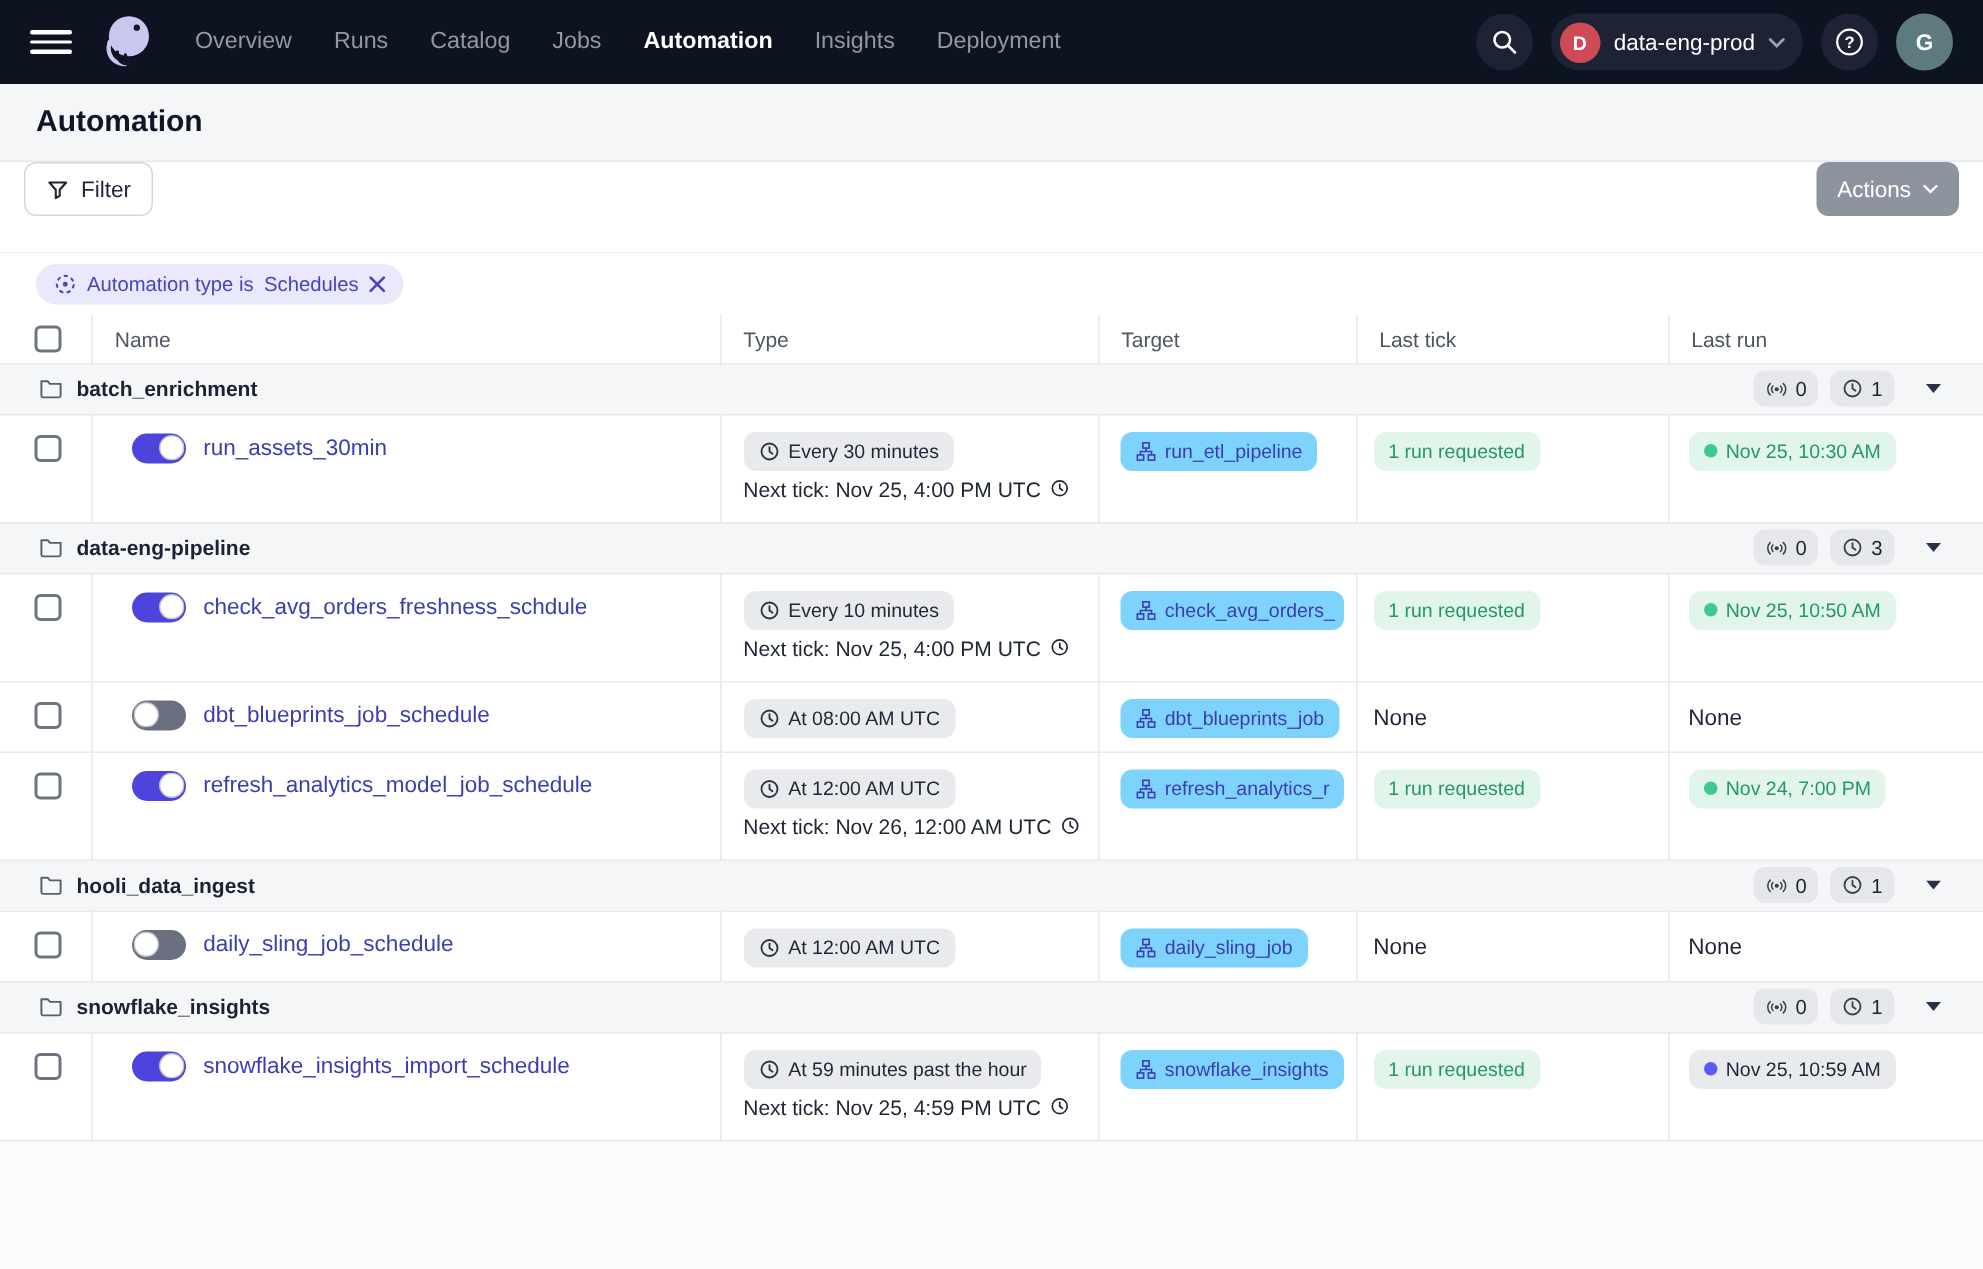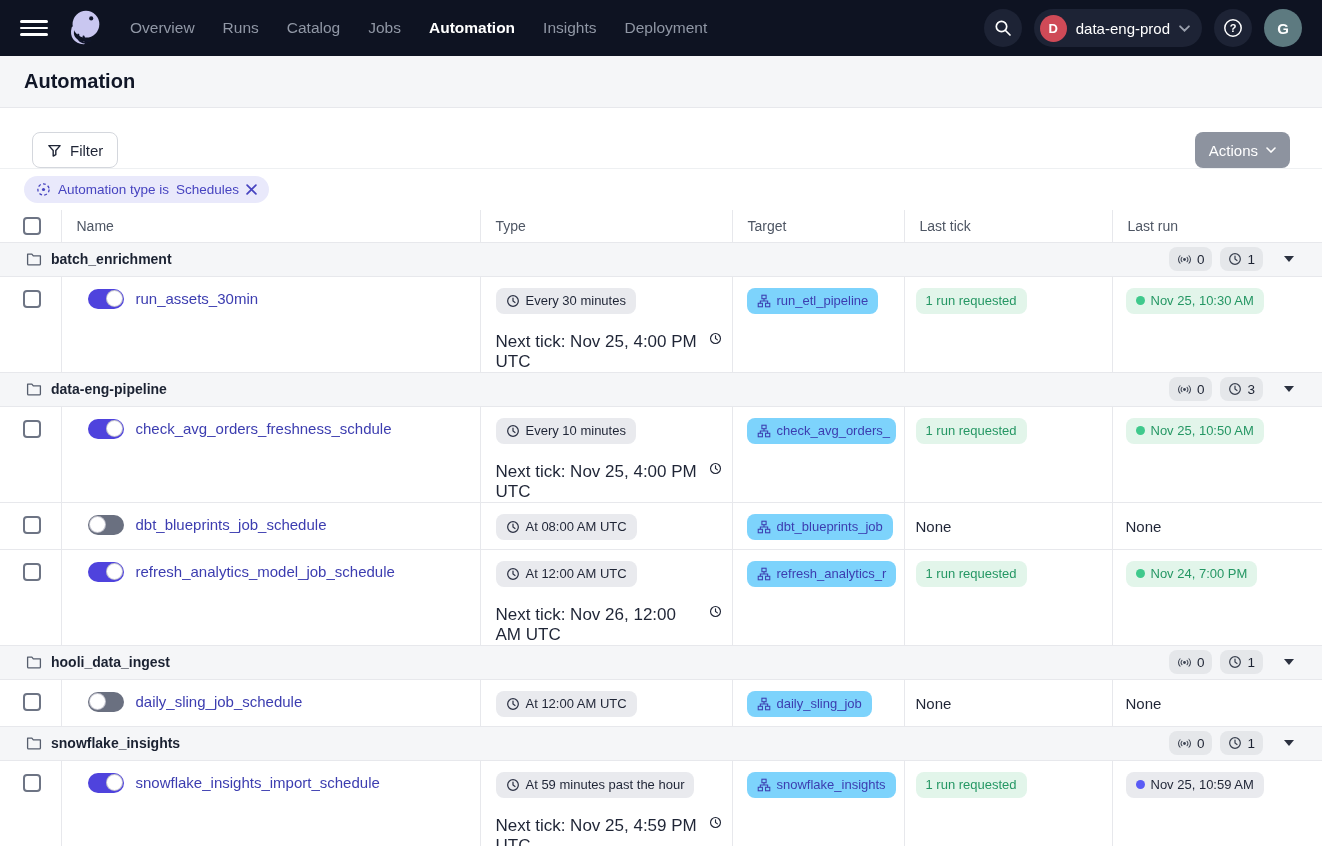--- a/index.html
+++ b/index.html
@@ -36,21 +36,21 @@
   .deploy-name{color:#fff;font-size:15px}
   .user-avatar{width:38px;height:38px;border-radius:50%;background:#5d7a80;color:#fff;
                display:flex;align-items:center;justify-content:center;font-size:15px;
                font-weight:700;border:none;cursor:pointer}
 
   
   .title-bar{height:52px;background:var(--group-bg);border-bottom:1px solid var(--border);
              display:flex;align-items:center;padding:0 24px}
   .title-bar h1{font-size:20px;font-weight:700;color:#101627}
   .toolbar{height:61px;background:#fff;border-bottom:1px solid #eef0f2;display:flex;
-           align-items:flex-end;padding:0 32px;gap:15px}
+           align-items:flex-start;padding:0 16px;gap:15px}
   .btn-outline{height:36px;border:1px solid #d4d7dd;border-radius:8px;background:#fff;
                display:flex;align-items:center;gap:8px;padding:0 14px;font-size:15px;
                color:var(--text);cursor:pointer;font-family:inherit}
   .search-box{height:36px;width:356px;border:1px solid #d4d7dd;border-radius:8px;background:#fff;
               display:flex;align-items:center;gap:8px;padding:0 12px}
   .search-box input{border:none;outline:none;flex:1;font-size:15px;font-family:inherit;
                     color:var(--text)}
   .search-box input::placeholder{color:#9aa0ab}
   .spacer{flex:1}
   .btn-actions{height:36px;border:none;border-radius:8px;background:#8d939f;color:#fff;
@@ -86,21 +86,21 @@
   .toggle.on{background:var(--accent)}
   .toggle .knob{position:absolute;top:1.5px;width:17px;height:17px;border-radius:50%;
                 background:#fff;border:1.5px solid rgba(20,20,60,.25)}
   .toggle.on .knob{right:1px} .toggle.off .knob{left:1px}
   .name-link{font-size:15px;color:var(--link);text-decoration:none;cursor:pointer}
 
   .cell-type{padding:11px 10px 0 15px}
   .pill{display:inline-flex;align-items:center;gap:6px;height:26px;border-radius:8px;
         padding:0 10px;font-size:13px;white-space:nowrap}
   .pill-type{background:var(--pill-gray);color:var(--text)}
-  .next-tick{margin-top:18px;font-size:17px;color:var(--text);display:flex;align-items:flex-start;
+  .next-tick{margin-top:4px;font-size:14px;color:var(--text);display:flex;align-items:center;
              gap:6px}
   .cell-target{padding:11px 8px 0 14px}
   .pill-target{background:#7dd3fc;color:var(--link);cursor:pointer;max-width:100%;overflow:hidden}
   .cell-lasttick{padding:11px 8px 0 11px}
   .pill-success{background:var(--success-bg);color:var(--success-text)}
   .cell-lastrun{padding:11px 8px 0 13px}
   .dot{width:9px;height:9px;border-radius:50%;flex:none}
   .pill-run-inprog{background:var(--pill-gray);color:var(--text)}
   .none-text{font-size:15px;color:var(--text);line-height:26px}
 

